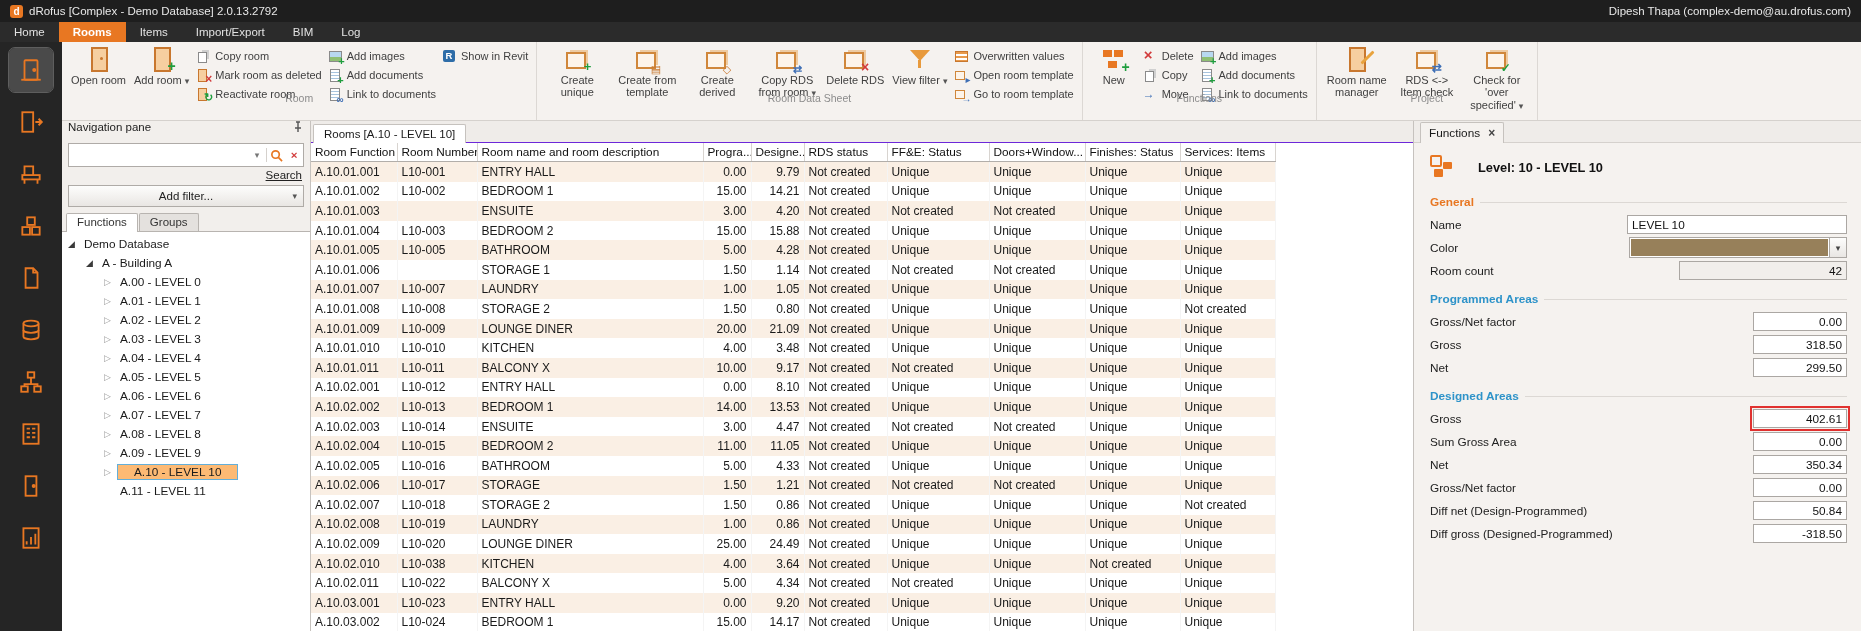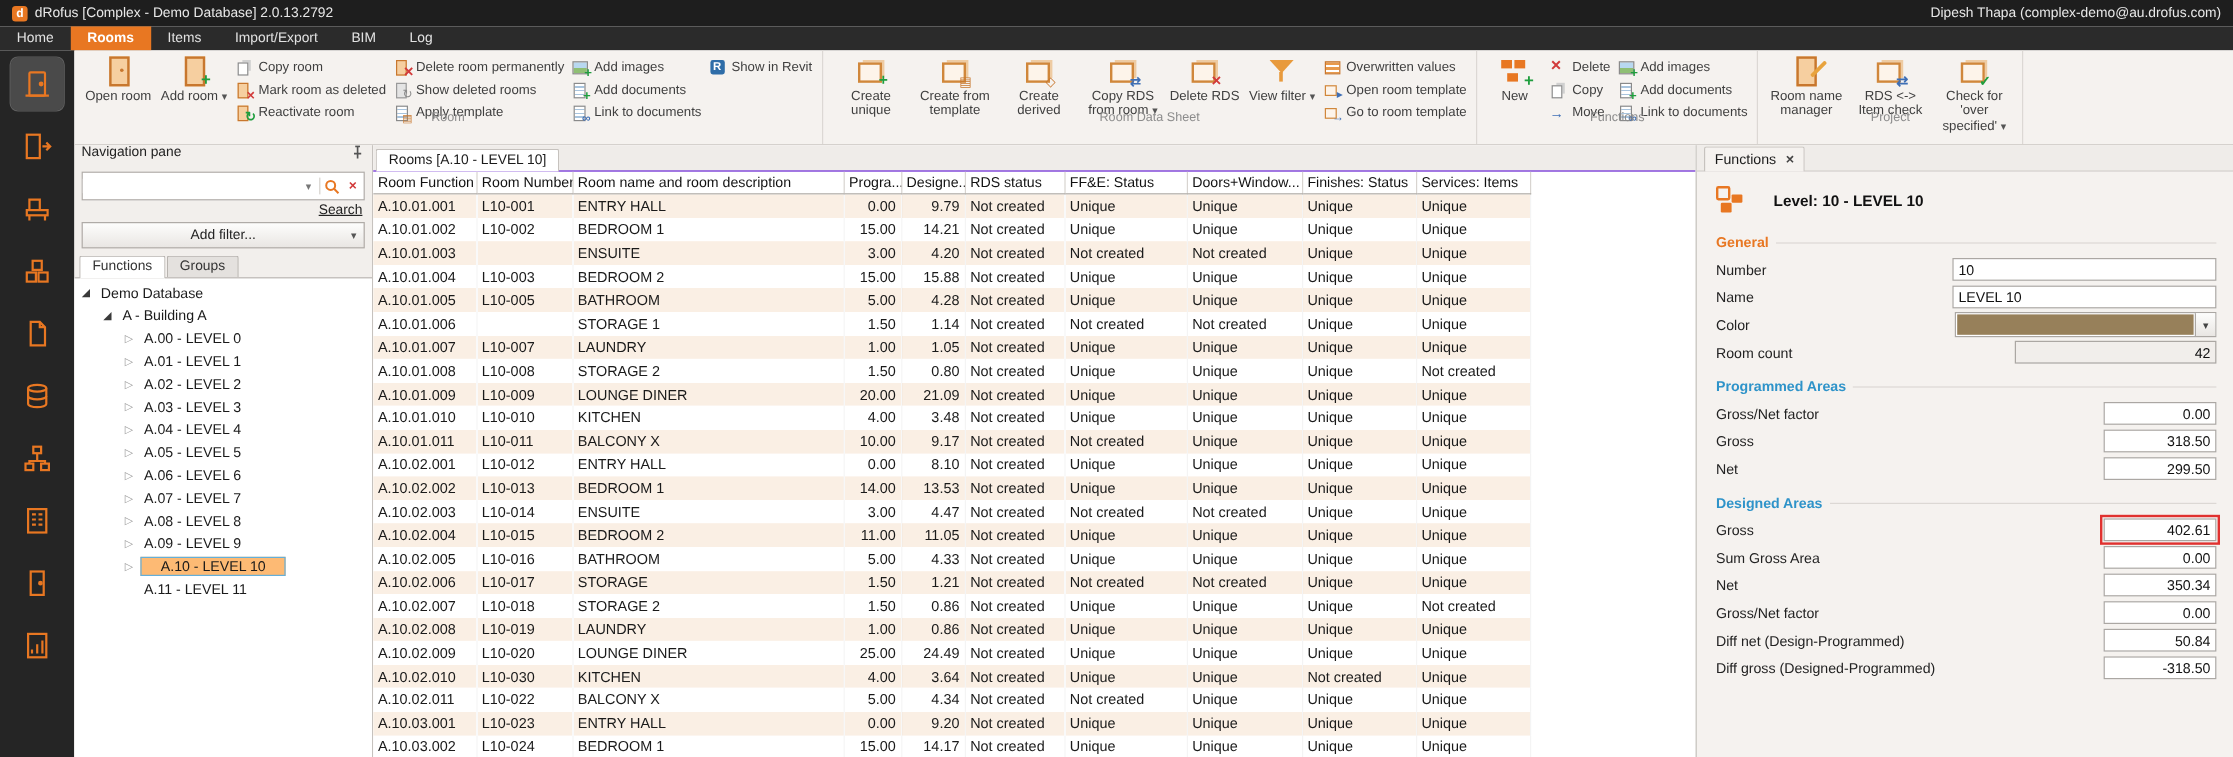--- a/index.html
+++ b/index.html
@@ -265,38 +265,20 @@
                   <span>Mark room as deleted</span>
                 </div>
 
                 <div class="rsmall" data-name="ribbon-button">
                   <span class="ric" data-name="reactivate-room-icon"></span>
                   <span>Reactivate room</span>
                 </div>
 
             </div>
 
-            <div class="rsmallcol">
-
-                <div class="rsmall" data-name="ribbon-button">
-                  <span class="ric" data-name="delete-permanently-icon"></span>
-                  <span>Delete room permanently</span>
-                </div>
-
-                <div class="rsmall" data-name="ribbon-button">
-                  <span class="ric" data-name="show-deleted-icon"></span>
-                  <span>Show deleted rooms</span>
-                </div>
-
-                <div class="rsmall" data-name="ribbon-button">
-                  <span class="ric" data-name="apply-template-icon"></span>
-                  <span>Apply template</span>
-                </div>
-
-            </div>
 
             <div class="rsmallcol">
 
                 <div class="rsmall" data-name="ribbon-button">
                   <span class="ric" data-name="add-images-icon"></span>
                   <span>Add images</span>
                 </div>
 
                 <div class="rsmall" data-name="ribbon-button">
                   <span class="ric" data-name="add-documents-icon"></span>
@@ -855,21 +837,21 @@
                   <td data-name="cell-designed">24.49</td>
                   <td data-name="cell-rds-status">Not created</td>
                   <td data-name="cell-ffe-status">Unique</td>
                   <td data-name="cell-doors-windows-status">Unique</td>
                   <td data-name="cell-finishes-status">Unique</td>
                   <td data-name="cell-services-status">Unique</td>
                 </tr>
 
                 <tr data-name="table-row">
                   <td data-name="cell-room-function">A.10.02.010</td>
-                  <td data-name="cell-room-number">L10-030</td>
+                  <td data-name="cell-room-number">L10-038</td>
                   <td data-name="cell-room-name">KITCHEN</td>
                   <td data-name="cell-programmed">4.00</td>
                   <td data-name="cell-designed">3.64</td>
                   <td data-name="cell-rds-status">Not created</td>
                   <td data-name="cell-ffe-status">Unique</td>
                   <td data-name="cell-doors-windows-status">Unique</td>
                   <td data-name="cell-finishes-status">Not created</td>
                   <td data-name="cell-services-status">Unique</td>
                 </tr>
 
@@ -931,24 +913,20 @@
                 <rect x="15" y="9" width="9" height="7" rx="1" fill="#E87722"></rect>
                 <rect x="6" y="16" width="9" height="8" rx="1" fill="#E87722"></rect>
               </svg>
           </span>
           <span class="props-title" data-name="properties-title">Level: 10 - LEVEL 10</span>
         </div>
 
         <div class="psec general" data-name="section-general">
             <span>General</span>
           </div>
-        <div class="prow" data-name="field-number">
-          <span class="plabel">Number</span>
-          <span class="pbox wide" data-name="number-input">10</span>
-        </div>
         <div class="prow" data-name="field-name">
           <span class="plabel">Name</span>
           <span class="pbox wide" data-name="name-input">LEVEL 10</span>
         </div>
         <div class="prow" data-name="field-color">
           <span class="plabel">Color</span>
           <span class="colorbox" data-name="color-dropdown">
             <span class="swatch" data-name="color-swatch" style="background: rgb(151, 128, 90);"></span>
             <span class="swatch-dd" data-name="color-dropdown-arrow-icon">▾</span>
           </span>

